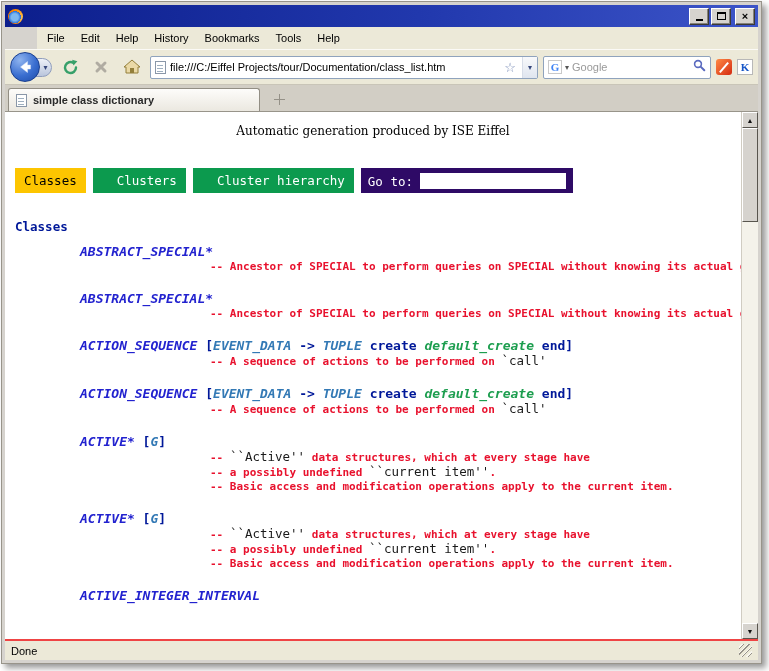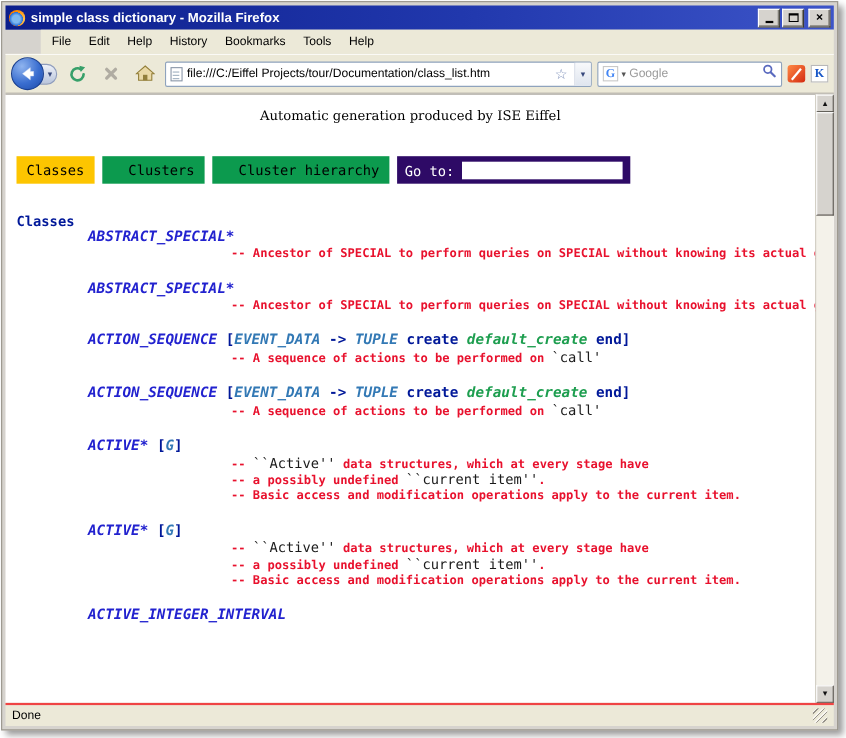--- a/index.html
+++ b/index.html
@@ -89,27 +89,27 @@
   
   .main { flex:1; display:flex; background:#fff; border-top:1px solid #98948a; min-height:0; }
   .content { flex:1; min-width:0; overflow:hidden; position:relative;
              font-family:"DejaVu Sans Mono", monospace; }
 
   .page-header { text-align:center; font-family:"DejaVu Serif", serif; font-size:12px;
                  margin-top:12px; color:#000; }
   .nav-row { display:flex; gap:7px; margin:30px 0 0 10px; font-size:12.5px; align-items:stretch; }
   .nav-btn { padding:5px 9px; white-space:nowrap; cursor:default; }
   .nav-classes { background:#fdc500; color:#000; }
-  .nav-green { background:#0c9a4e; color:#000000;padding-left:24px; }
+  .nav-green { background:#0c9a4e; color:#ffffff;padding-left:24px; }
   .nav-goto { background:#2e0a66; color:#fff; padding:4px 7px; display:flex; align-items:flex-end; gap:7px; }
   .goto-input { width:146px; height:16px; border:none; background:#fff; outline:none;
                 font-family:"DejaVu Sans Mono", monospace; font-size:11px; }
 
   .section-title { color:#001899; font-weight:bold; font-size:12.5px; margin:26px 0 0 10px; }
-  .class-list { }
+  .class-list { margin-top:10px; }
   .entry { margin:0 0 17px 75px; }
   .sig { font-size:13px; line-height:16px; white-space:nowrap; cursor:pointer; }
   .cmt { margin-left:130px; font-size:11px; line-height:14px; white-space:nowrap; }
   .tk-class   { color:#2222cf; font-style:italic; font-weight:bold; }
   .tk-plain   { color:#001899; font-weight:bold; }
   .tk-generic { color:#3379b5; font-style:italic; font-weight:bold; }
   .tk-keyword { color:#001899; font-weight:bold; }
   .tk-feature { color:#1d9e4f; font-style:italic; font-weight:bold; }
   .tk-comment { color:#e8112d; font-weight:bold; }
   .tk-code    { color:#1a1a1a; font-size:12.5px; }
@@ -130,21 +130,20 @@
   .resize-grip { margin-left:auto; width:13px; height:13px;
                  background:repeating-linear-gradient(135deg, transparent 0 2px, #f8f6f0 2px 3px, #96928a 3px 4px); }
 </style>
 </head>
 <body>
 
 <div class="window">
 
   <div class="titlebar">
     <span class="ff-icon"></span>
-    <span>simple class dictionary - Mozilla Firefox</span>
     <span class="win-buttons">
       <span class="win-btn">
           <span class="min-glyph"></span>
         </span>
       <span class="win-btn">
           <span class="max-glyph"></span>
         </span>
       <span class="win-btn close">
           <span>×</span>
         </span>
@@ -211,20 +210,27 @@
         </svg>
       </span>
     </span>
 
     <span class="addon-red">
         <span></span>
       </span>
     <span class="addon-k">K</span>
   </div>
 
+  <div class="tabbar">
+    <span class="tab">
+      <span class="doc-icon"></span>
+      <span class="tab-label">simple class dictionary</span>
+    </span>
+    <span class="newtab-icon"></span>
+  </div>
 
   <div class="main">
     <div class="content">
       <div class="page-header">Automatic generation produced by ISE Eiffel</div>
 
       <div class="nav-row">
         <span class="nav-btn nav-classes">Classes</span>
         <span class="nav-btn nav-green">Clusters</span>
         <span class="nav-btn nav-green">Cluster hierarchy</span>
         <span class="nav-goto">

